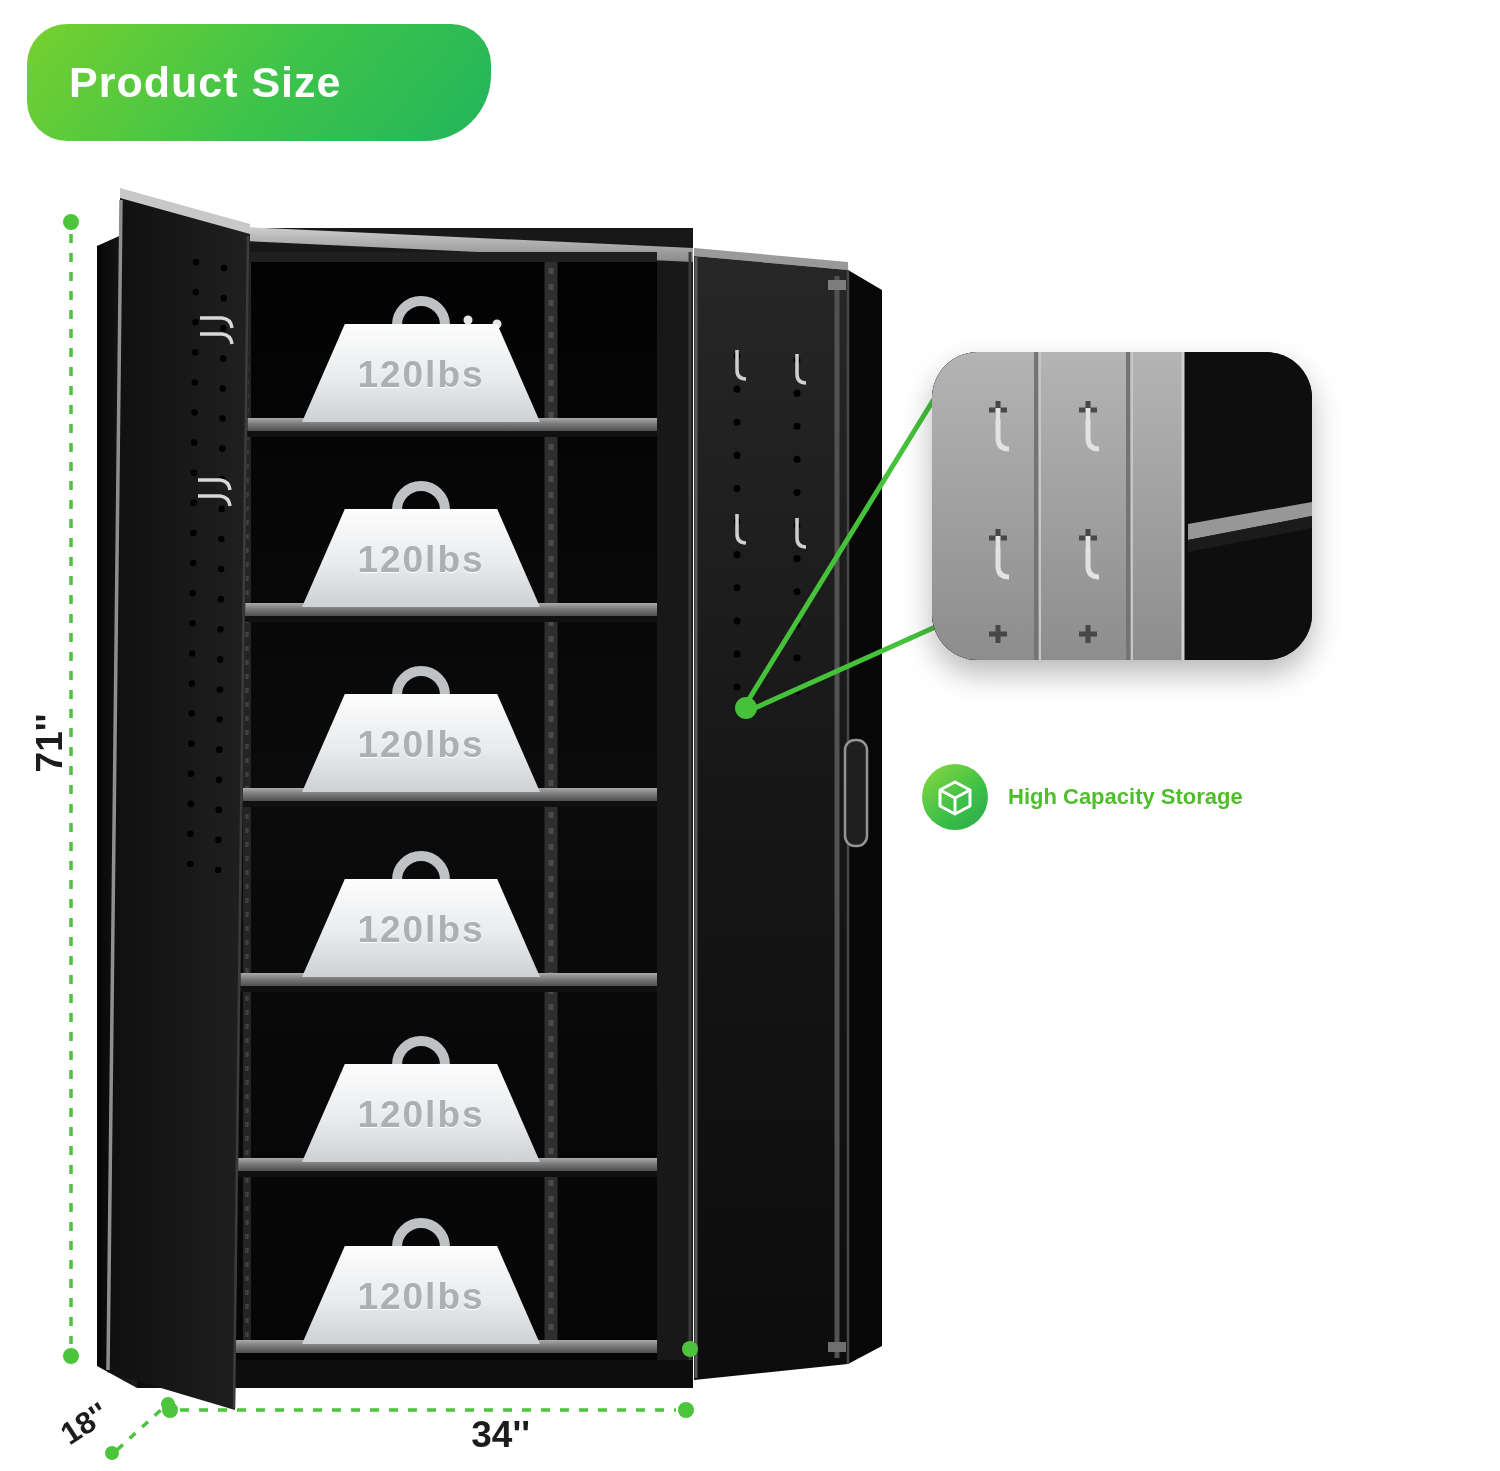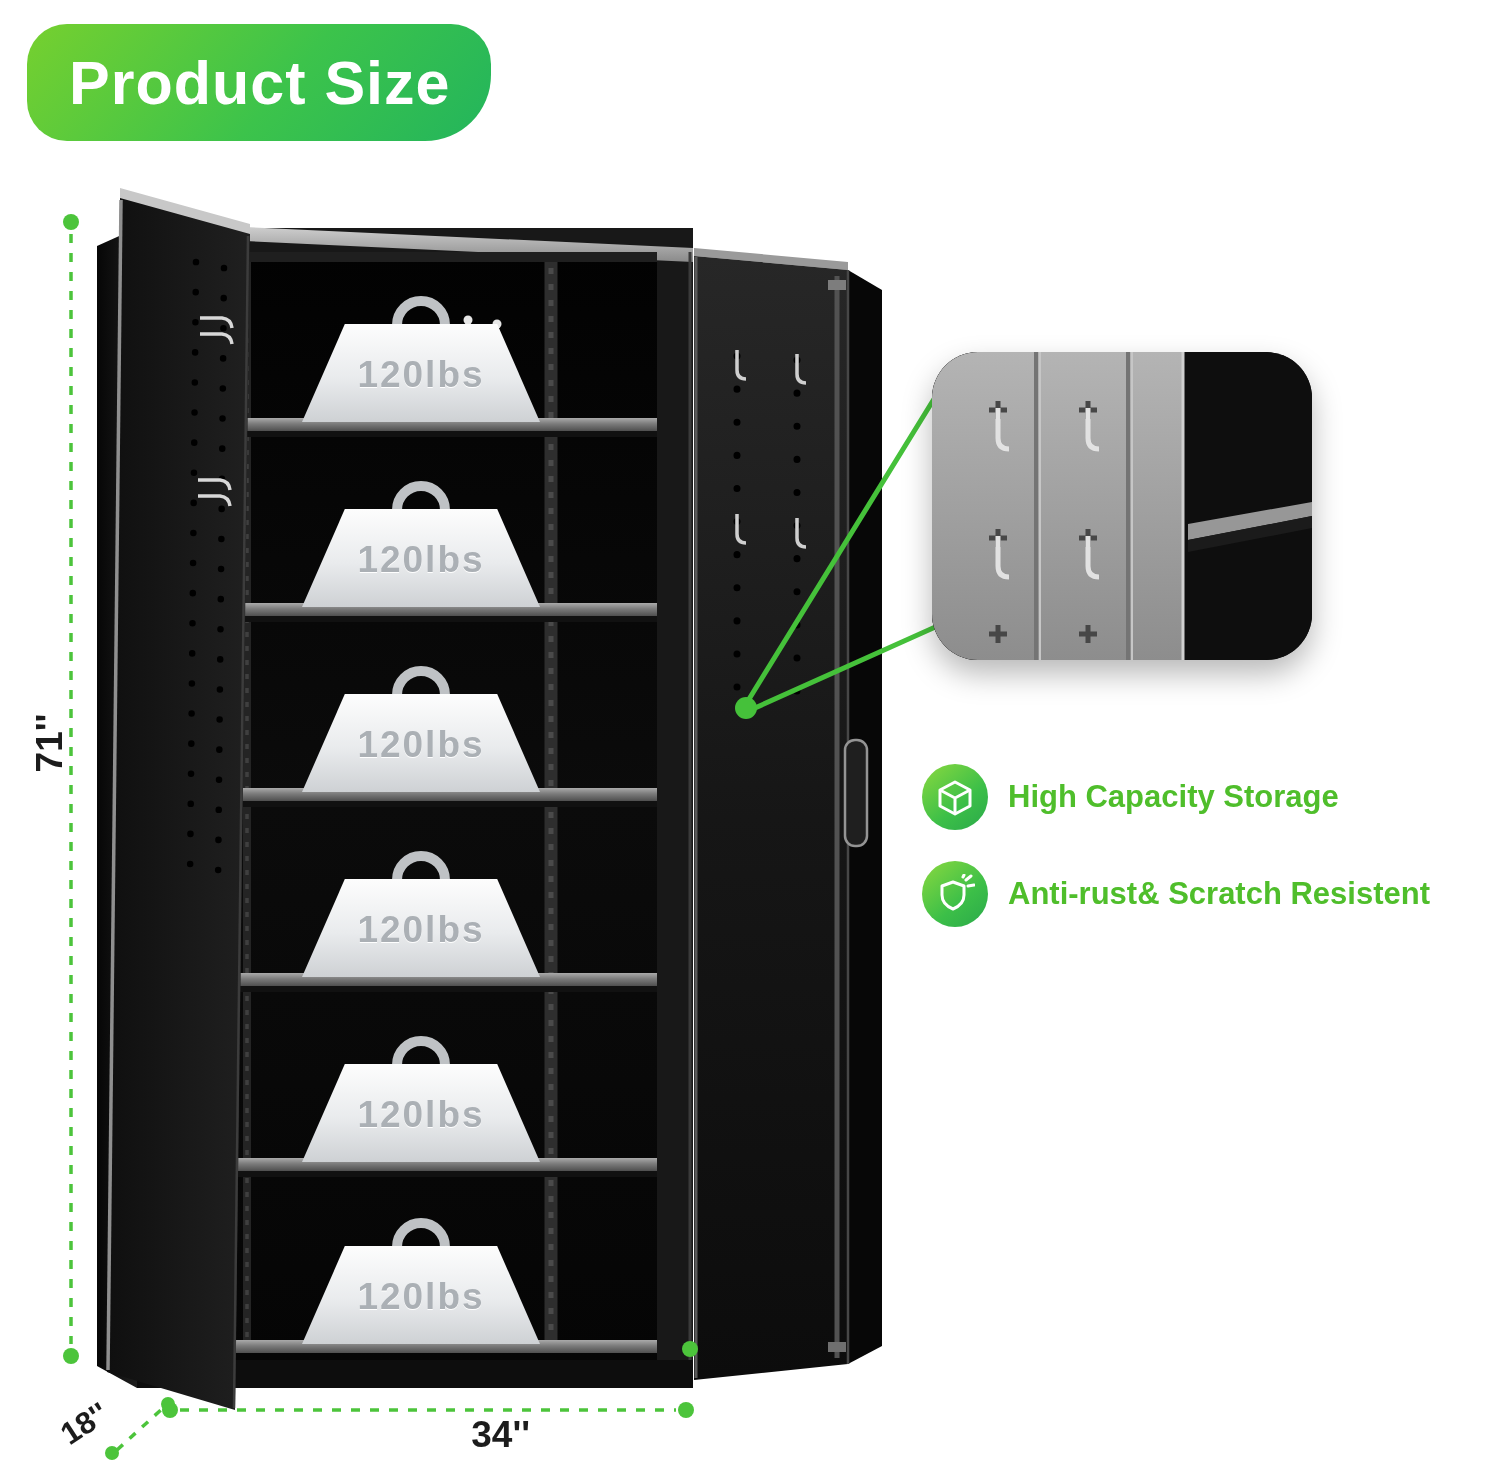--- a/index.html
+++ b/index.html
@@ -5,21 +5,21 @@
   html,body{margin:0;padding:0;background:#fff;}
   .stage{position:relative;width:1500px;height:1471px;background:#ffffff;overflow:hidden;
          font-family:"Liberation Sans",sans-serif;}
   .scene{position:absolute;left:0;top:0;z-index:1;}
 
   
   .badge{position:absolute;left:27px;top:24px;width:464px;height:117px;z-index:6;
          background:linear-gradient(130deg,#76d02f 0%,#3cc34b 55%,#23b55c 100%);
          border-radius:40px 40px 66px 40px;display:flex;align-items:center;
          padding-left:42px;box-sizing:border-box;}
-  .badge span{font-size:61px;font-weight:800;color:#ffffff;letter-spacing:1px;text-align:center;}
+  .badge span{font-size:43px;font-weight:800;color:#ffffff;letter-spacing:1px;text-align:center;}
 
   
   .dim{position:absolute;font-weight:700;color:#1c1c1c;z-index:3;}
   .dim-h{left:2px;top:722px;width:96px;text-align:center;font-size:37px;transform:rotate(-90deg);}
   .dim-d{left:60px;top:1406px;font-size:31px;transform:rotate(-33deg);}
   .dim-w{left:330px;top:1414px;width:200px;text-align:right;font-size:37px;}
 
   
   .weight{position:absolute;left:302px;width:238px;height:126px;z-index:2;}
   .w-handle{position:absolute;left:50%;top:0;transform:translateX(-50%);width:58px;height:58px;
@@ -35,21 +35,21 @@
   .inset{position:absolute;left:932px;top:352px;width:380px;height:308px;z-index:5;
          border-radius:46px;overflow:hidden;background:#0e0e0e;
          box-shadow:0 14px 30px rgba(0,0,0,.28);}
 
   
   .features{position:absolute;left:922px;top:764px;z-index:5;display:flex;flex-direction:column;gap:31px;}
   .feature{display:flex;align-items:center;gap:20px;}
   .f-icon{width:66px;height:66px;border-radius:50%;flex:0 0 66px;
           background:linear-gradient(140deg,#8bd93f 0%,#3cbf48 60%,#2aa94a 100%);
           display:flex;align-items:center;justify-content:center;}
-  .f-label{font-size:31px;font-weight:700;color:#4fbe2b;white-space:nowrap;}
+  .f-label{font-size:22px;font-weight:700;color:#4fbe2b;white-space:nowrap;}
 </style>
 </head>
 <body>
 
 <div class="stage">
 
   <svg class="scene" width="1500" height="1471" viewBox="0 0 1500 1471">
     <defs>
       <linearGradient id="gSide" x1="0" y1="0" x2="1" y2="0">
         <stop offset="0" stop-color="#060606"></stop>
@@ -249,24 +249,15 @@
         <svg width="40" height="40" viewBox="0 0 40 40" fill="none" stroke="#ffffff" stroke-width="3" stroke-linejoin="round">
           <polygon points="20,5 35,13 35,29 20,37 5,29 5,13"></polygon>
           <path d="M5,13 L20,21 L35,13 M20,21 V37"></path>
         </svg>
       </span>
       <span class="f-label">High Capacity Storage</span>
     </div>
 
 
 
-    <div class="feature">
-      <span class="f-icon">
-        <svg width="40" height="40" viewBox="0 0 40 40" fill="none" stroke="#ffffff" stroke-width="3" stroke-linecap="round" stroke-linejoin="round">
-          <path d="M18,8 L29,12 V21 C29,28 24,32.5 18,35 C12,32.5 7,28 7,21 V12 Z"></path>
-          <path d="M31,6 l5,-4 M33,12 l6,-1 M28,3 l1,-2"></path>
-        </svg>
-      </span>
-      <span class="f-label">Anti-rust&amp; Scratch Resistent</span>
-    </div>
 
   </div>
 </div>
 
 </body></html>

